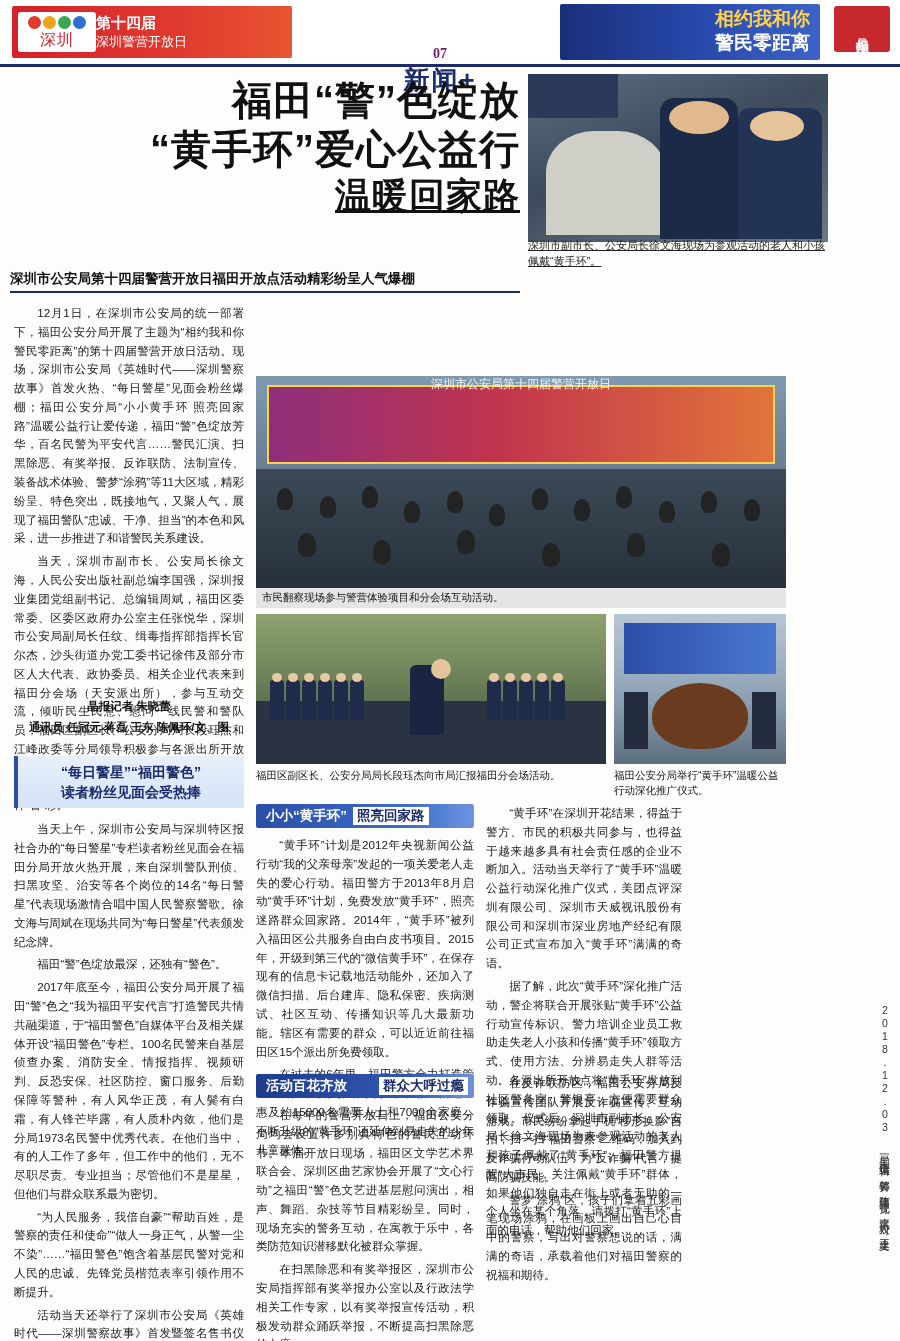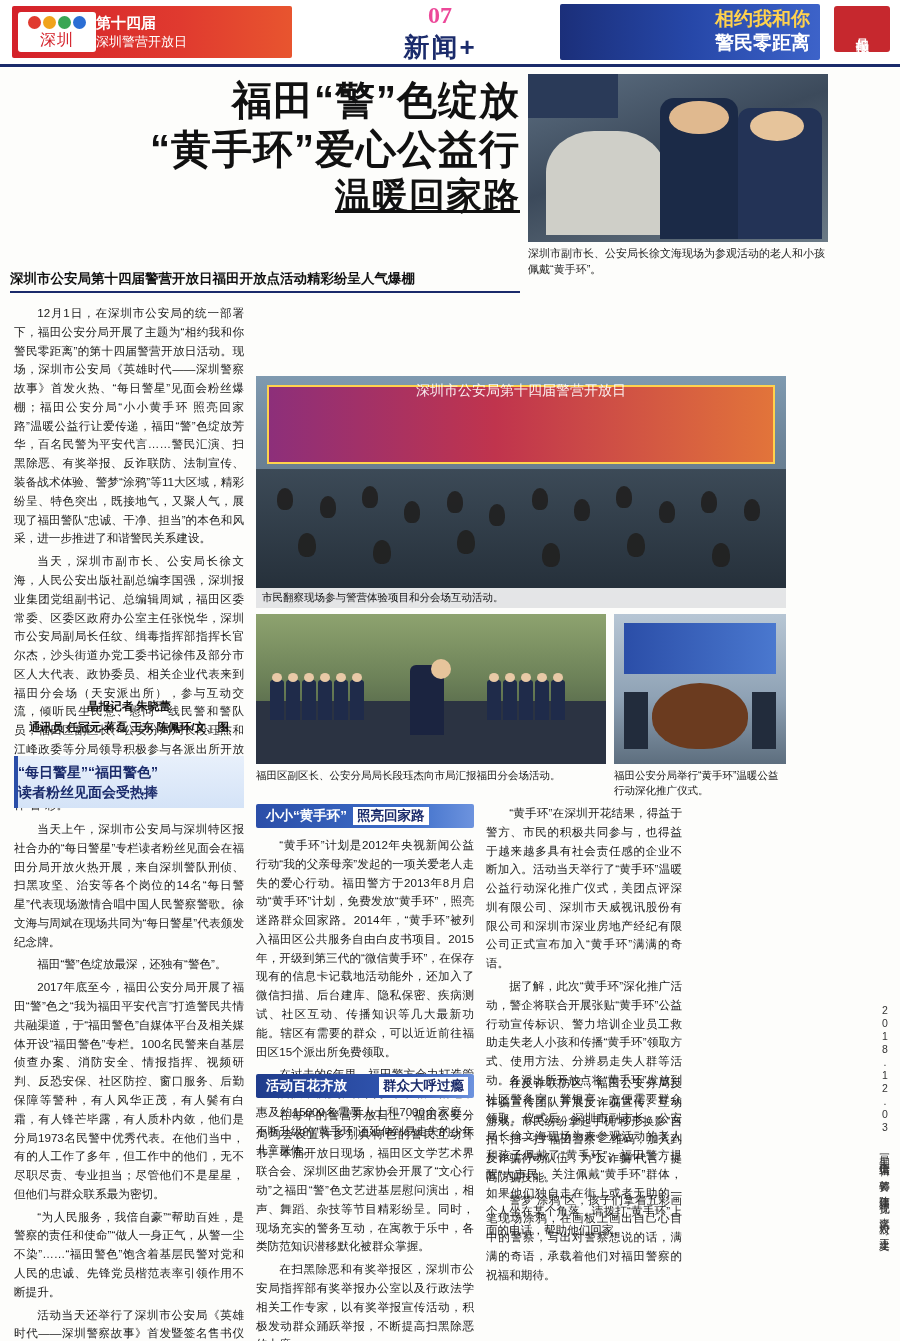--- a/index.html
+++ b/index.html
@@ -26,21 +26,21 @@
     display:flex; flex-direction:column; align-items:center; justify-content:center;
     color:#d4212a; line-height:1;
   }
   .logo-badge .d1 { display:flex; gap:2px; margin-bottom:3px; }
   .logo-badge .d1 i { width:13px; height:13px; border-radius:50%; display:block; }
   .logo-badge .lbtxt { font-size:16px; font-weight:normal; letter-spacing:1px; color:#d4212a;}
   .mast-left-text { color:#fff; font-size:15px; font-weight:bold; line-height:1.35; }
   .mast-left-text .l1 { font-size:15px; }
   .mast-left-text .l2 { font-size:13px; font-weight:normal; }
   .mast-center { position:absolute; left:330px; top:2px; width:220px; text-align:center; }
-  .pagenum { color:#ec4899; font-size:24px; font-weight:bold; font-family:"Liberation Serif",serif; line-height:1.1;}
+  .pagenum { color:#701a75; font-size:14px; font-weight:bold; font-family:"Liberation Serif",serif; line-height:1.1;margin-top:44px;}
   .news-plus {
     margin-top:2px; font-size:26px; font-weight:bold; color:#1b2b6b; letter-spacing:2px;
   }
   .mast-right {
     position:absolute; left:560px; top:4px; width:260px; height:56px;
     background: linear-gradient(90deg, #1b2f7a 0%, #2647a8 50%, #3d63c9 100%);
     border-radius:2px; color:#fff; display:flex; align-items:center; justify-content:flex-end;
     padding-right:10px;
   }
   .mast-right .r1 { font-size:19px; font-weight:bold; color:#ffd24d; line-height:1.15; text-align:right;}
@@ -66,22 +66,22 @@
   .subhead {
     position:absolute; left:10px; top:196px; width:510px; text-align:left;
     font-size:13.5px; font-weight:bold; color:#111;
     border-bottom:2px solid #1b2b6b; padding-bottom:3px;
   }
   .photo-top {
     position:absolute; left:528px; top:0px; width:300px; height:168px;
     background:#2c3e50; overflow:hidden;
   }
   .cap-top {
-    position:absolute; left:528px; top:172px; width:300px;
-    font-size:11px; color:#222; line-height:1.45;
+    position:absolute; left:528px; top:164px; width:300px;
+    font-size:11px; color:#222; line-height:1.45;text-decoration:underline;
   }
 
   
   .body-wrap { position:absolute; left:0; top:304px; width:900px; height:1045px; }
 
   .col { position:absolute; font-size:11.6px; line-height:1.62; color:#1a1a1a; text-align:justify; }
   .col p { margin:0 0 4px 0; text-indent:2em; }
 
   #colA { left:14px; top:0; width:230px; }
   #colB { left:256px; top:492px; width:218px; }
@@ -114,42 +114,42 @@
     background: linear-gradient(90deg,#2b4ea8 0%, #3d6ec9 70%, #6d93de 100%);
     border-radius:2px;
   }
   .sec-banner.dark { background: linear-gradient(90deg,#1f3c8c 0%, #3257b3 70%, #6d93de 100%); gap: 26px; }
   .sec-banner .tail { color:#1b2b6b; background:#fff; margin-left:6px; padding:0 4px; }
 
   .sub-banner-left {
     position:absolute; left:14px; top:452px; width:230px; height:52px;
     background:linear-gradient(180deg,#e8f0fb,#d4e3f7);
     border-left:4px solid #2b4ea8;
-    display:flex; flex-direction:column; align-items:flex-start; justify-content:center;
+    display:flex; flex-direction:column; align-items:center; justify-content:center;
     color:#1b2b6b; font-weight:bold; font-size:14px; line-height:1.45; text-align:center;
   }
 
   .byline {
     position:absolute; left:14px; top:392px; width:230px; text-align:center;
     font-size:11.5px; color:#111; font-weight:bold; line-height:1.8;
   }
 
   
   .vstrip {
     position:absolute; right:6px; top:700px; height:330px; width:58px;
     writing-mode:vertical-rl; text-orientation:upright;
     font-size:10.5px; color:#333; letter-spacing:1px; line-height:1.9;
     display:flex; gap:4px;
   }
   .vstrip .vitem { white-space:nowrap; }
 
   
   .ph-sky { position:absolute; inset:0; }
   .crowd-dot { position:absolute; background:#222; border-radius:50% 50% 40% 40%; }
-  .stage-txt { color:#fff; font-size:14px; text-align:center; margin-top:6px; opacity:.9;}
+  .stage-txt { color:#fff; font-size:12px; text-align:center; opacity:.9;}
 
   .officer-row { position:absolute; display:flex; gap:2px; }
   .officer { width:14px; height:40px; background:#1f2b4a; border-radius:3px 3px 0 0; }
   .officer::before { content:""; display:block; width:10px; height:9px; margin:0 auto; background:#e8c9a6; border-radius:50%; position:relative; top:-7px;}
 </style>
 </head>
 <body>
 
 <div class="page">
 

